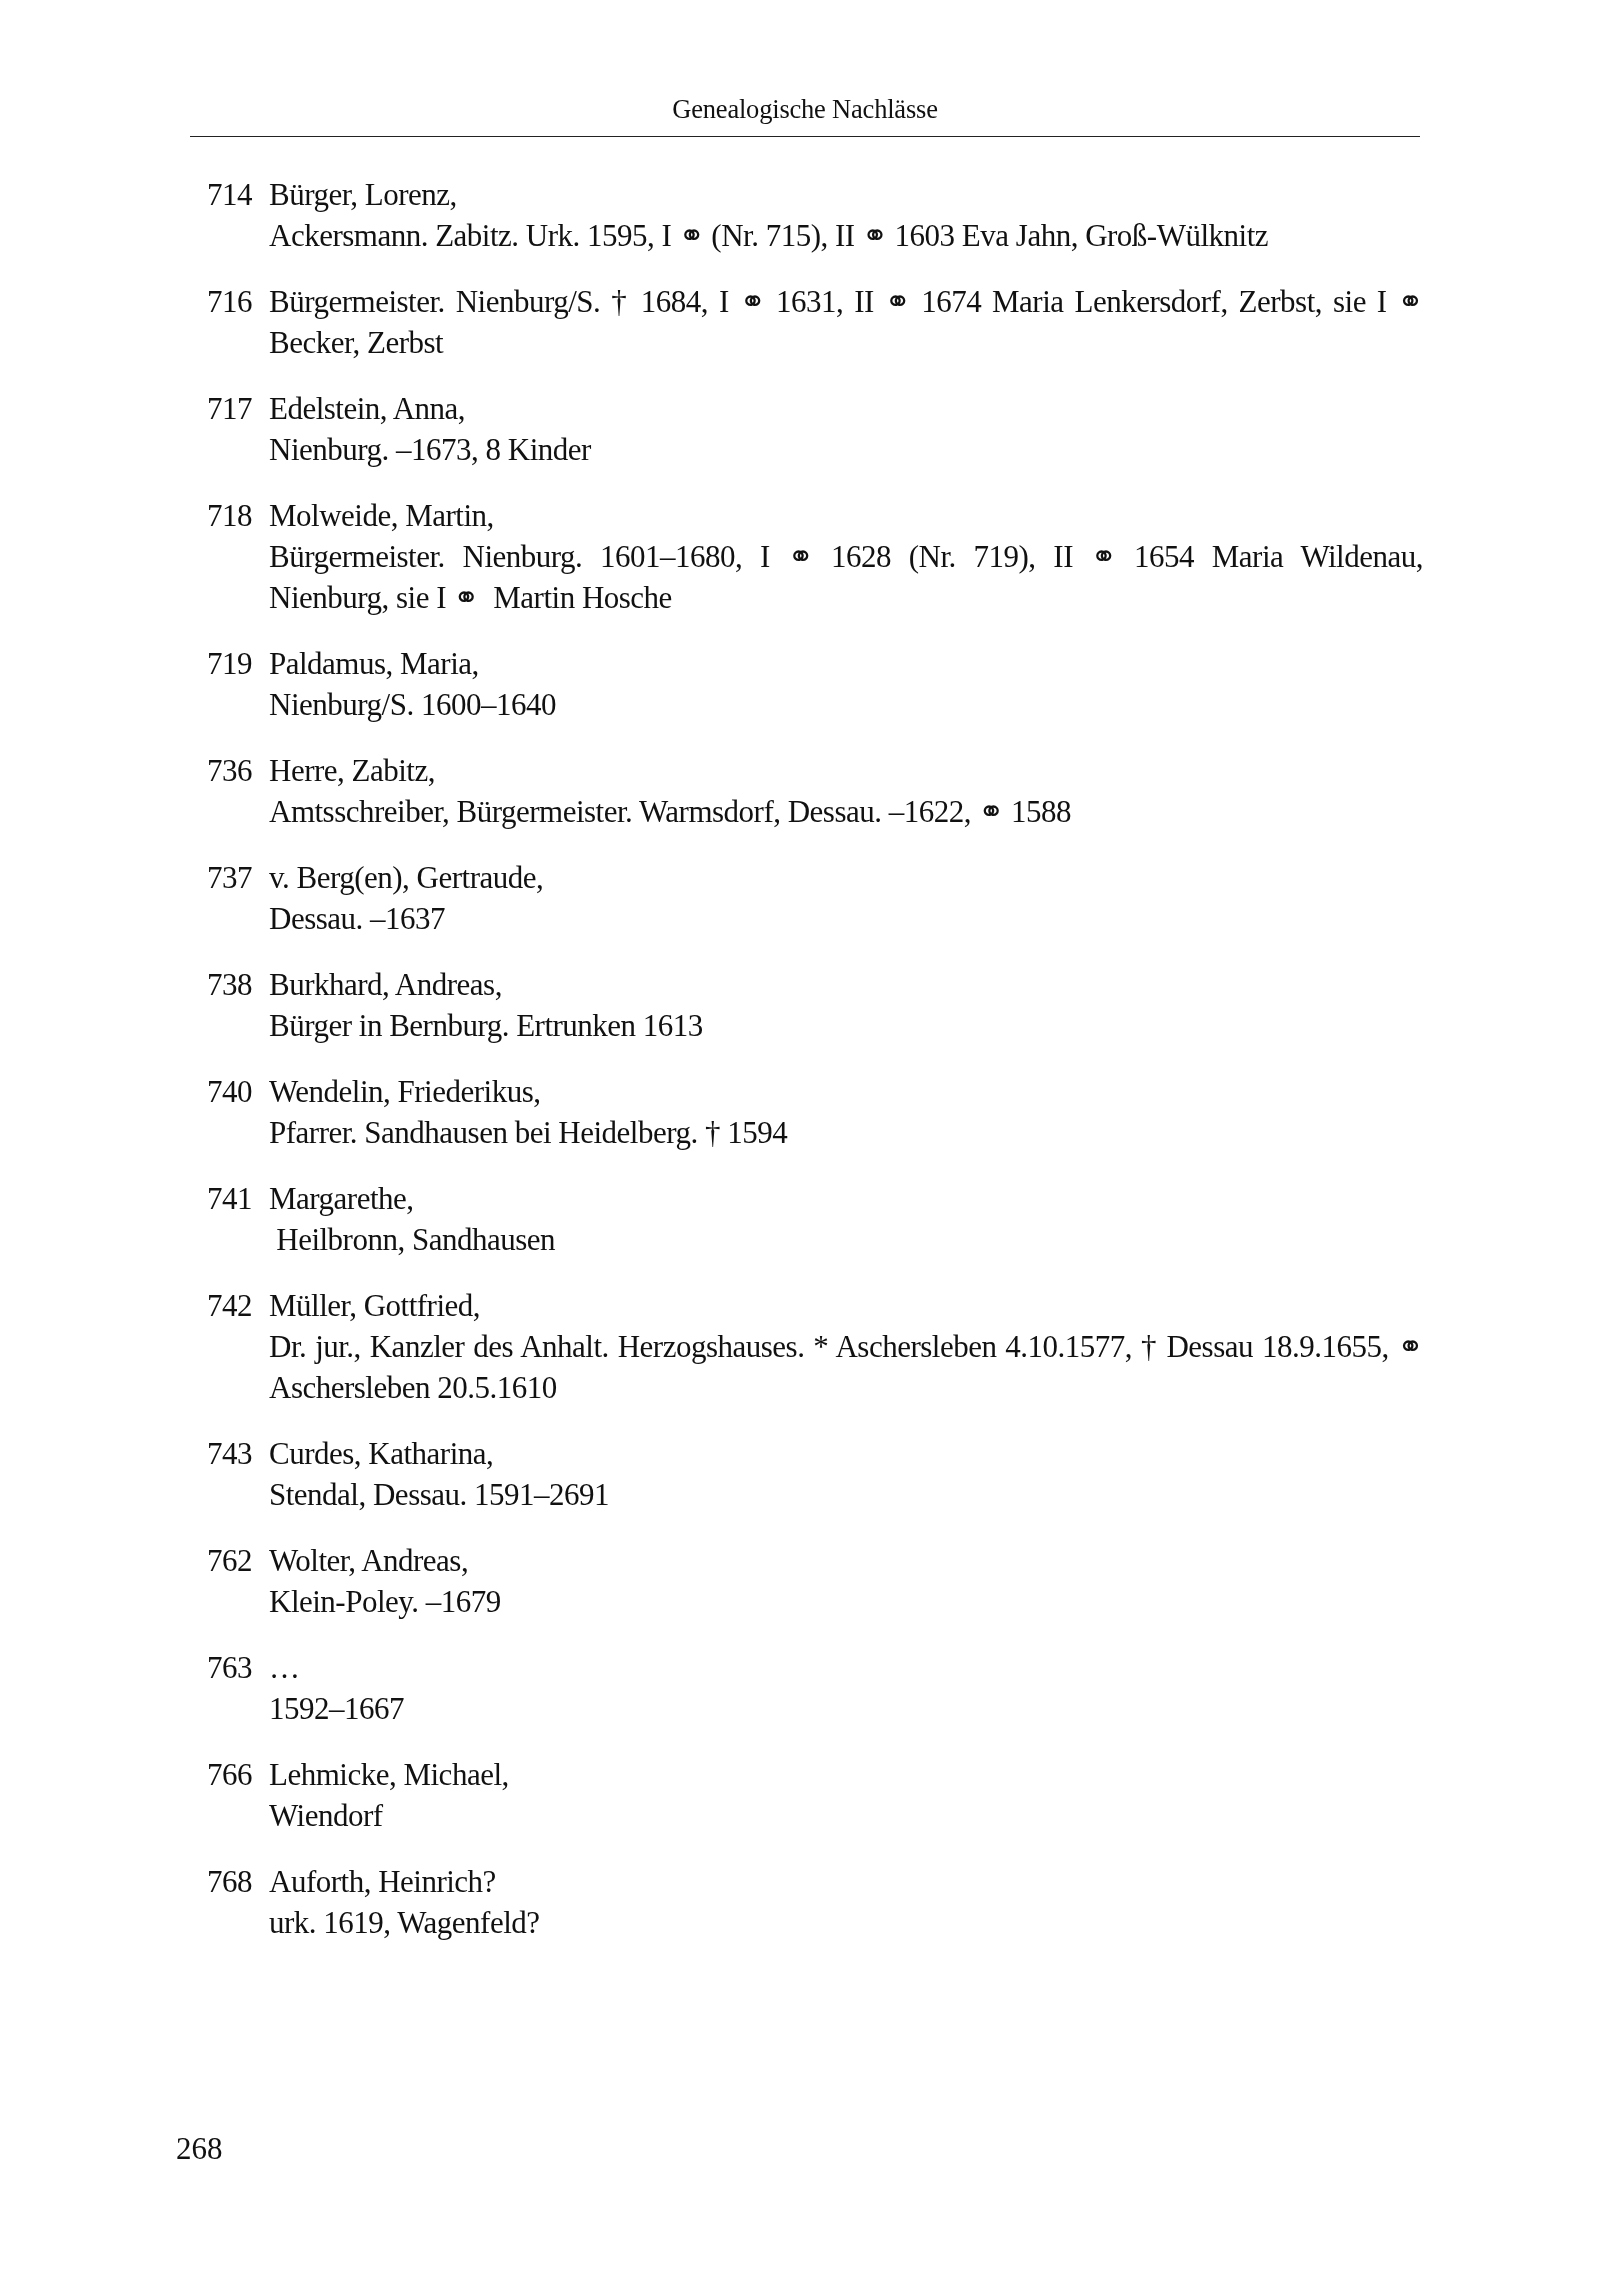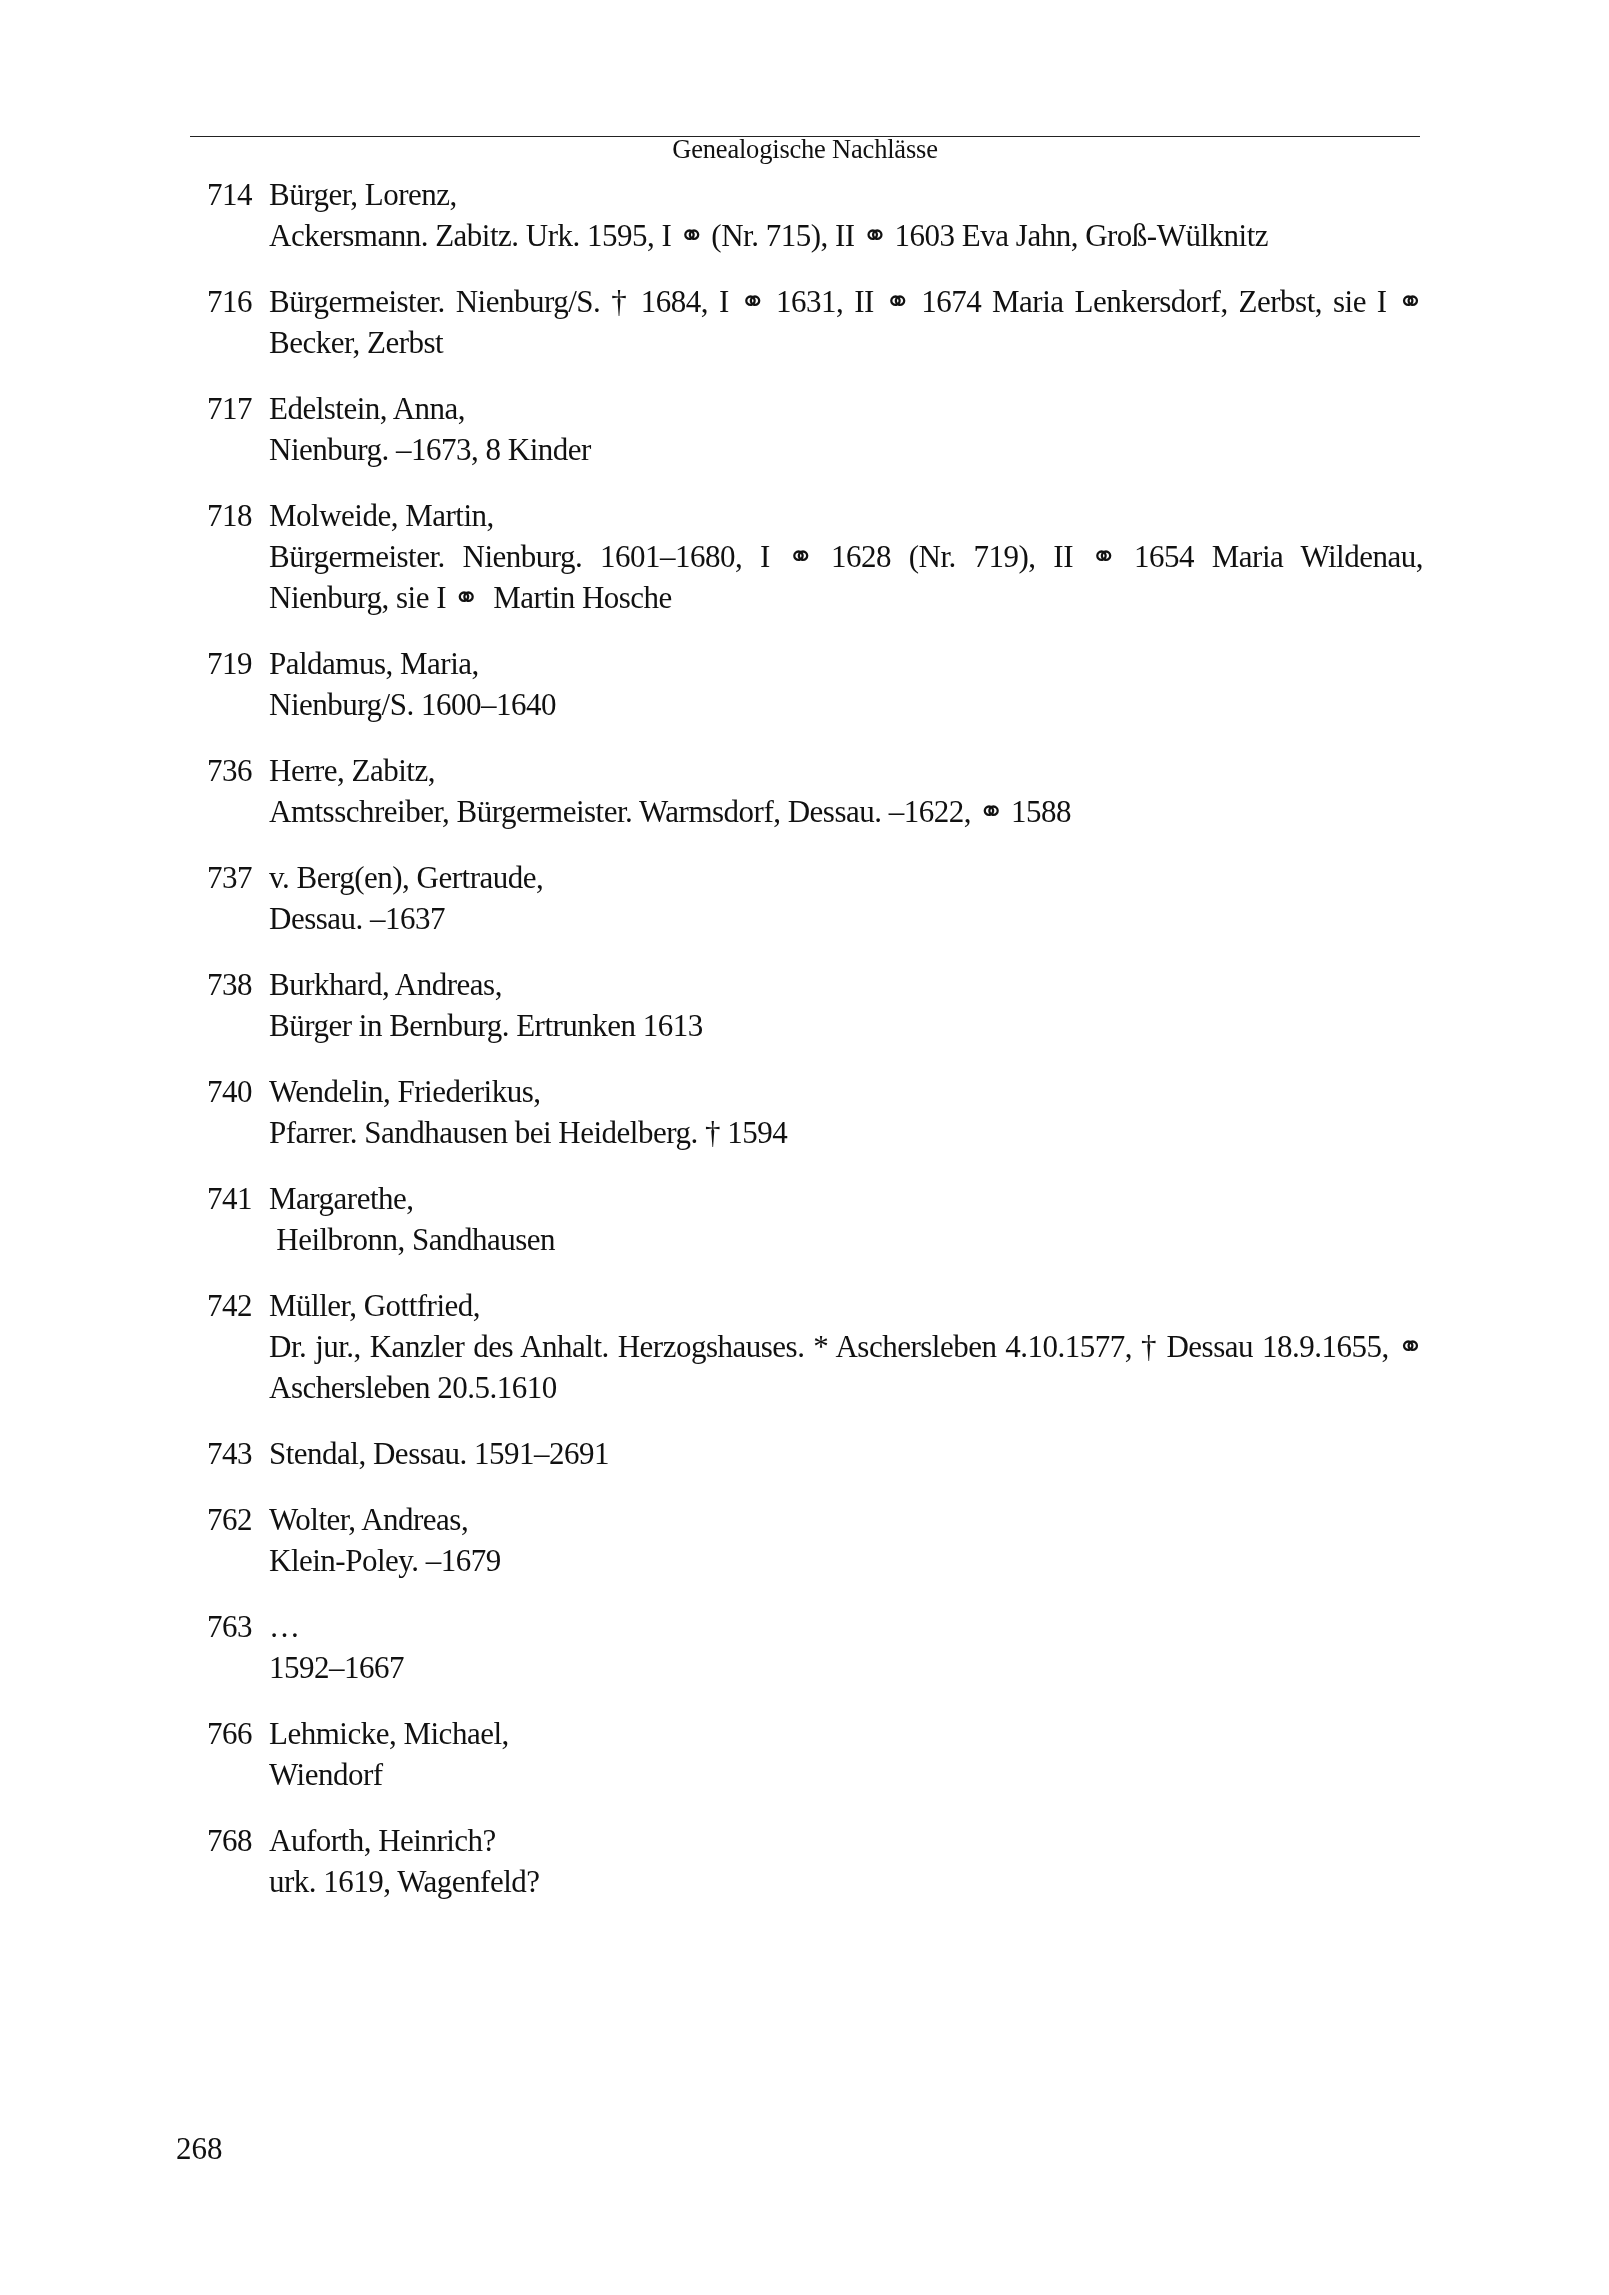--- a/index.html
+++ b/index.html
@@ -17,21 +17,20 @@
     }
     .running-head {
       position: absolute;
       left: 190px;
       width: 1230px;
       top: 93px;
       text-align: center;
       font-size: 26.5px;
       line-height: 33px;
       letter-spacing: -0.2px;
-      margin-top: 40px;
     }
     .head-rule {
       position: absolute;
       left: 190px;
       width: 1230px;
       top: 136px;
       height: 0;
       border-top: 1.7px solid #222222;
     }
     .entries {
@@ -147,20 +146,21 @@
   <div class="entry">
     <span class="entry-num">742</span>
     <div class="entry-body">
       <span class="entry-name">Müller, Gottfried,</span>
       <span class="entry-details">Dr. jur., Kanzler des Anhalt. Herzogshauses. * Aschersleben 4.10.1577, † Dessau 18.9.1655, ⚭ Aschersleben 20.5.1610</span>
     </div>
   </div>
   <div class="entry">
     <span class="entry-num">743</span>
     <div class="entry-body">
+      <span class="entry-name">Curdes, Katharina,</span>
       <span class="entry-details">Stendal, Dessau. 1591–2691</span>
     </div>
   </div>
   <div class="entry">
     <span class="entry-num">762</span>
     <div class="entry-body">
       <span class="entry-name">Wolter, Andreas,</span>
       <span class="entry-details">Klein-Poley. –1679</span>
     </div>
   </div>

